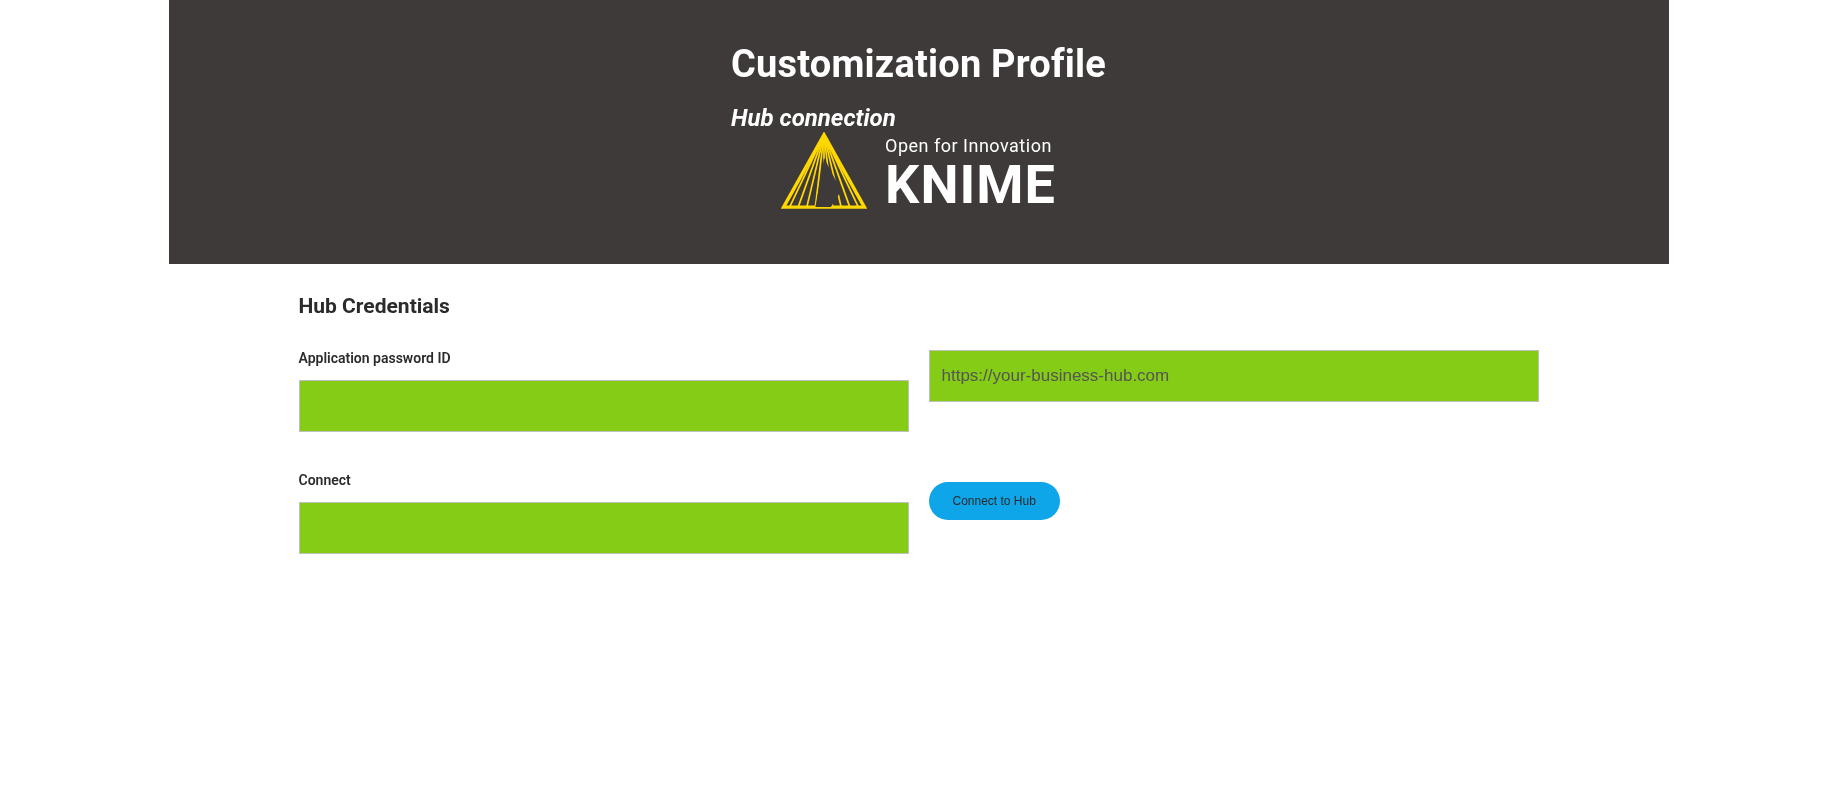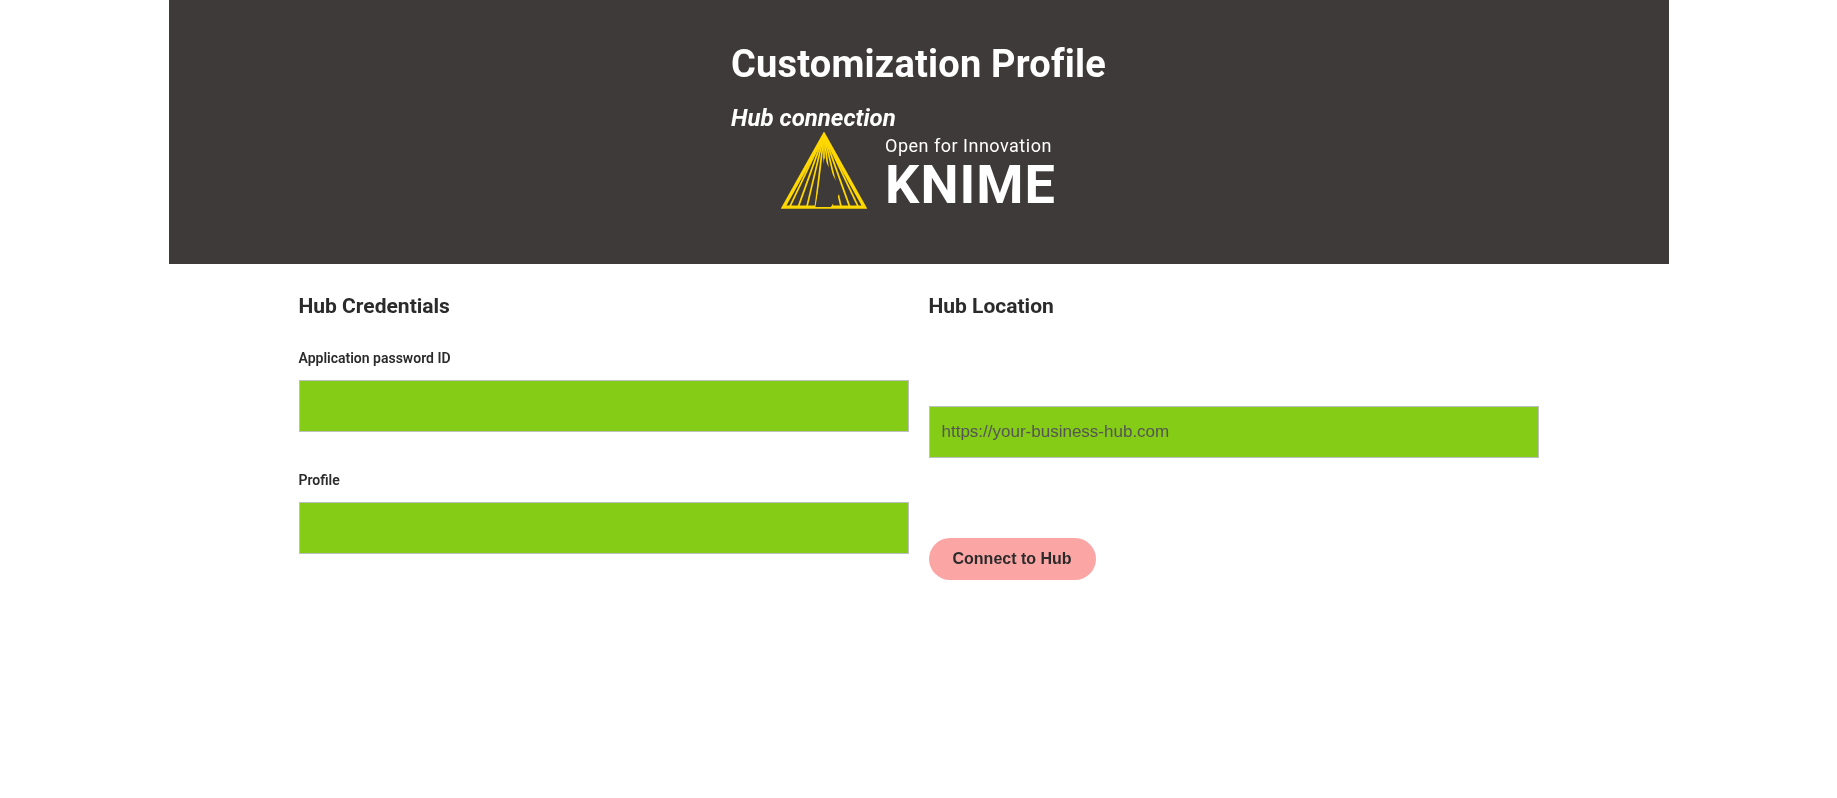--- a/index.html
+++ b/index.html
@@ -78,27 +78,27 @@
     height: 52px;
     border: 1px solid #bfbfbf;
     padding: 0 12px;
     font-size: 17px;
     color: #555;
     background: #84cc16;
     margin-bottom: 40px;
   }
   .right-col .text-input { margin-top: 56px; }
   .connect-btn {
-    background: #fca5a5;
+    background: #0ea5e9;
     color: #2b2b2b;
     border: none;
     border-radius: 22px;
     padding: 12px 24px;
-    font-size: 16px;
-    font-weight: 700;
+    font-size: 12px;
+    font-weight: 400;
     cursor: pointer;
     margin-top: 40px;
     margin-bottom: 30px;
     display: inline-block;
   }
   .error-msg {
     color: #e60000;
     font-size: 17px;
     line-height: 1.45;
     max-width: 560px;
@@ -137,26 +137,25 @@
     </div>
   </div>
 
   <div class="content">
     <div class="col left-col">
       <div class="section-heading">Hub Credentials</div>
 
       <label class="field-label">Application password ID</label>
       <input type="text" class="text-input" value="" style="">
 
-      <label class="field-label">Profile</label>
+      <label class="field-label">Connect</label>
       <input type="password" class="text-input" value="" style="">
     </div>
 
     <div class="col right-col">
-      <div class="section-heading">Hub Location</div>
 
       <input type="text" class="text-input" value="https://your-business-hub.com" style="">
 
       <button class="connect-btn">Connect to Hub</button>
 
     </div>
   </div>
 
 </div>
 

